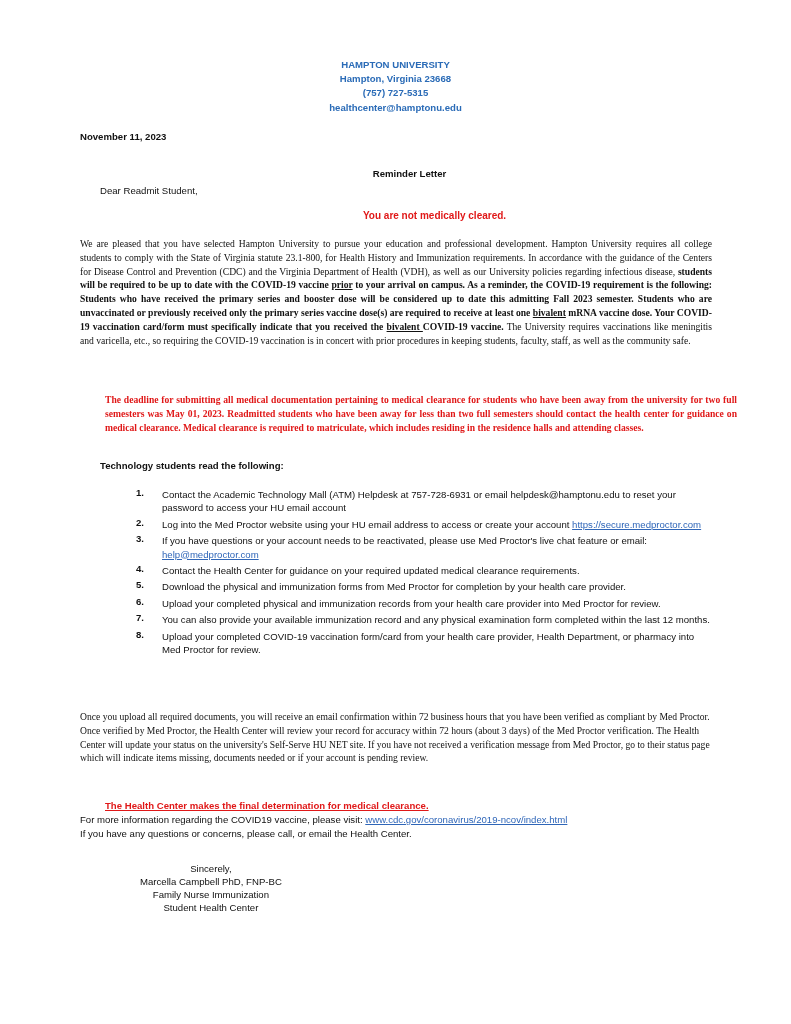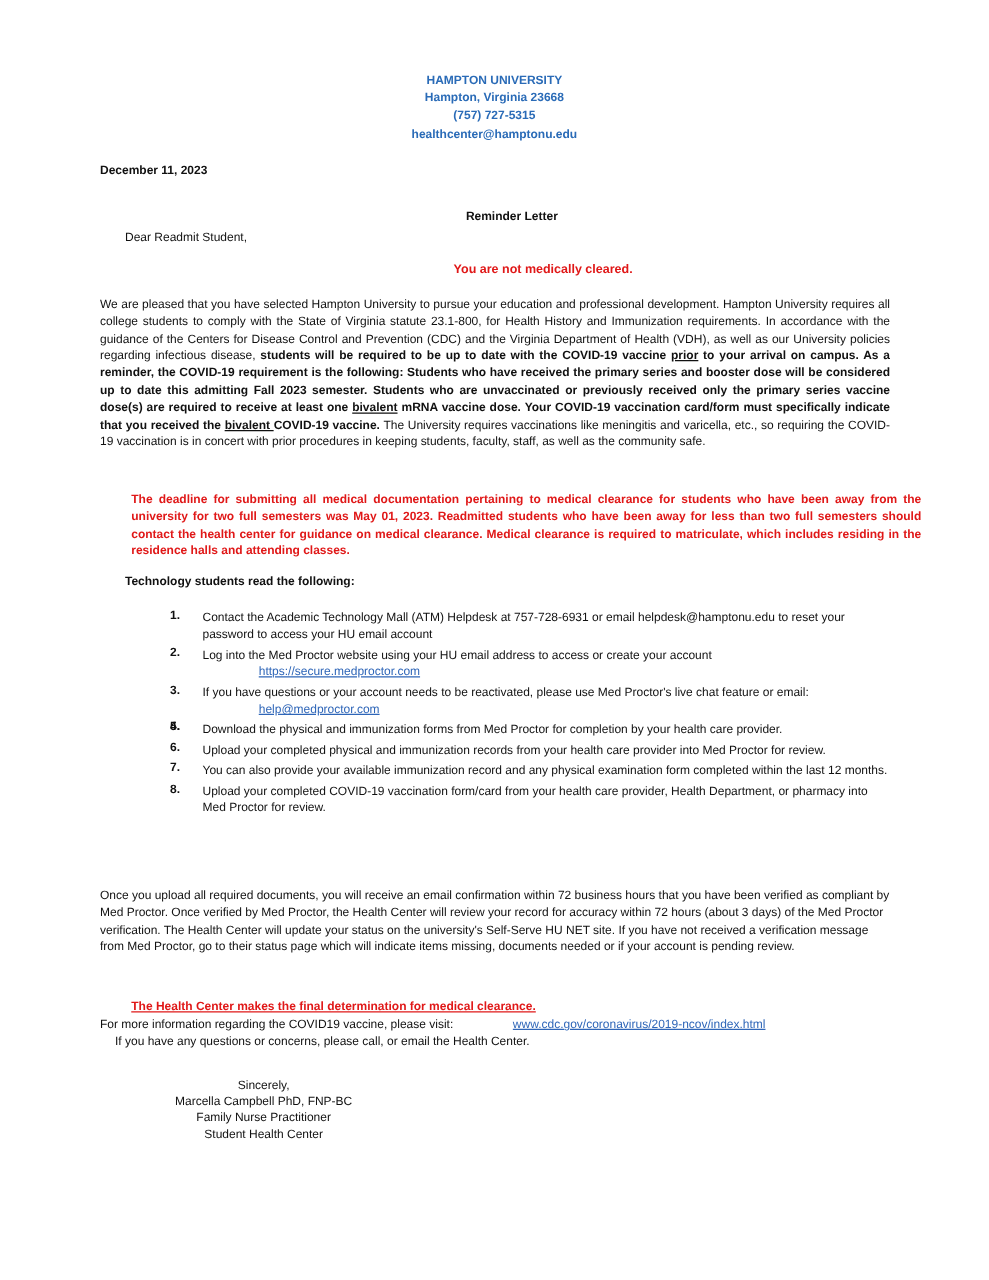--- a/index.html
+++ b/index.html
@@ -4,71 +4,71 @@
 <style>
   html, body { margin: 0; padding: 0; background: #ffffff; }
   body { width: 791px; height: 1024px; position: relative; overflow: hidden;
          font-family: "Liberation Sans", sans-serif; color: #111; font-size: 9.6px; }
   .page { position: absolute; left: 0; top: 0; width: 791px; height: 1024px; }
   .header { position: absolute; top: 58px; left: 0; width: 791px; text-align: center;
             color: #2a6bb7; font-weight: bold; font-size: 9.6px; line-height: 14.2px; }
   .abs { position: absolute; }
   .bold { font-weight: bold; }
   .red { color: #e01818; margin-left: 25px; }
-  .para { position: absolute; left: 80px; width: 632px; line-height: 13.8px; text-align: justify; }
+  .para { position: absolute; left: 80px; width: 632px; line-height: 13.8px; text-align: justify; font-family: Liberation Serif, serif; }
   .u { text-decoration: underline; text-align: right; }
-  .link { color: #2f66b8; text-decoration: underline; margin-left: 45px; }
+  .link { color: #2f66b8; text-decoration: underline; }
   .list { position: absolute; left: 136px; width: 576px; }
   .li { position: relative; padding-left: 26px; line-height: 13.4px; margin-bottom: 3px; }
   .num { position: absolute; left: 0; top: -2px; font-weight: bold; }
   .sig { position: absolute; left: 140px; top: 862px; line-height: 13px; text-align: center; }
 </style>
 </head>
 <body>
 
 <div class="page">
 
   <div class="header">
     <div>HAMPTON UNIVERSITY</div>
     <div>Hampton, Virginia 23668</div>
     <div>(757) 727-5315</div>
     <div>healthcenter@hamptonu.edu</div>
   </div>
 
-  <div class="abs bold" style="left:80px; top:131px;">December 11, 2023</div>
+  <div class="abs bold" style="left:80px; top:131px;">November 11, 2023</div>
   <div class="abs bold" style="left:0; width:791px; text-align:center; top:168px; padding-left:28px; box-sizing:border-box;">Reminder Letter</div>
   <div class="abs" style="left:80px; top:185px;padding-left:20px;">Dear Readmit Student,</div>
   <div class="abs bold red" style="left:0; width:791px; text-align:center; top:210px; padding-left:28px; box-sizing:border-box; font-size:10px;">You are not medically cleared.</div>
 
   <div class="para" style="top:237px;">
     <span>We are pleased that you have selected Hampton University to pursue your education and professional development. Hampton University requires all college students to comply with the State of Virginia statute 23.1-800, for Health History and Immunization requirements. In accordance with the guidance of the Centers for Disease Control and Prevention (CDC) and the Virginia Department of Health (VDH), as well as our University policies regarding infectious disease, </span><span class="bold">students will be required to be up to date with the COVID-19 vaccine </span><span class="bold u">prior</span><span class="bold"> to your arrival on campus. As a reminder, the COVID-19 requirement is the following: Students who have received the primary series and booster dose will be considered up to date this admitting Fall 2023 semester. Students who are unvaccinated or previously received only the primary series vaccine dose(s) are required to receive at least one </span><span class="bold u">bivalent</span><span class="bold"> mRNA vaccine dose. Your COVID-19 vaccination card/form must specifically indicate that you received the </span><span class="bold u">bivalent </span><span class="bold">COVID-19 vaccine.</span><span> The University requires vaccinations like meningitis and varicella, etc., so requiring the COVID-19 vaccination is in concert with prior procedures in keeping students, faculty, staff, as well as the community safe.</span>
   </div>
 
   <div class="para bold red" style="top:393px;">The deadline for submitting all medical documentation pertaining to medical clearance for students who have been away from the university for two full semesters was May 01, 2023. Readmitted students who have been away for less than two full semesters should contact the health center for guidance on medical clearance. Medical clearance is required to matriculate, which includes residing in the residence halls and attending classes.</div>
 
   <div class="abs bold" style="left:100px; top:460px;">Technology students read the following:</div>
 
   <div class="list" style="top:488px;">
     <div class="li"><span class="num">1.</span><span>Contact the Academic Technology Mall (ATM) Helpdesk at 757-728-6931 or email helpdesk@hamptonu.edu to reset your password to access your HU email account</span></div>
     <div class="li"><span class="num">2.</span><span>Log into the Med Proctor website using your HU email address to access or create your account </span><a class="link">https://secure.medproctor.com</a></div>
     <div class="li"><span class="num">3.</span><span>If you have questions or your account needs to be reactivated, please use Med Proctor's live chat feature or email: </span><a class="link">help@medproctor.com</a></div>
-    <div class="li"><span class="num">4.</span></div>
+    <div class="li"><span class="num">4.</span><span>Contact the Health Center for guidance on your required updated medical clearance requirements.</span></div>
     <div class="li"><span class="num">5.</span><span>Download the physical and immunization forms from Med Proctor for completion by your health care provider.</span></div>
     <div class="li"><span class="num">6.</span><span>Upload your completed physical and immunization records from your health care provider into Med Proctor for review.</span></div>
     <div class="li"><span class="num">7.</span><span>You can also provide your available immunization record and any physical examination form completed within the last 12 months.</span></div>
     <div class="li"><span class="num">8.</span><span>Upload your completed COVID-19 vaccination form/card from your health care provider, Health Department, or pharmacy into Med Proctor   for review.</span></div>
   </div>
 
   <div class="para" style="top:710px; text-align:left;">Once you upload all required documents, you will receive an email confirmation within 72 business hours that you have been verified as compliant by Med Proctor. Once verified by Med Proctor, the Health Center will review your record for accuracy within 72 hours (about 3 days) of the Med Proctor verification. The Health Center will update your status on the university's Self-Serve HU NET site. If you have not received a verification message from Med Proctor, go to their status page which will indicate items missing, documents needed or if your account is pending review.</div>
 
   <div class="abs bold red u" style="left:80px; top:800px;">The Health Center makes the final determination for medical clearance.</div>
   <div class="abs" style="left:80px; top:814px;">
     <span>For more information regarding the COVID19 vaccine, please visit: </span><a class="link">www.cdc.gov/coronavirus/2019-ncov/index.html</a>
   </div>
-  <div class="abs" style="left:80px; top:828px;margin-left:12px;">If you have any questions or concerns, please call, or email the Health Center.</div>
+  <div class="abs" style="left:80px; top:828px;">If you have any questions or concerns, please call, or email the Health Center.</div>
 
   <div class="sig">
     <div>Sincerely,</div>
     <div>Marcella Campbell PhD, FNP-BC</div>
-    <div>Family Nurse Practitioner</div>
+    <div>Family Nurse Immunization</div>
     <div>Student Health Center</div>
   </div>
 </div>
 
 </body></html>

